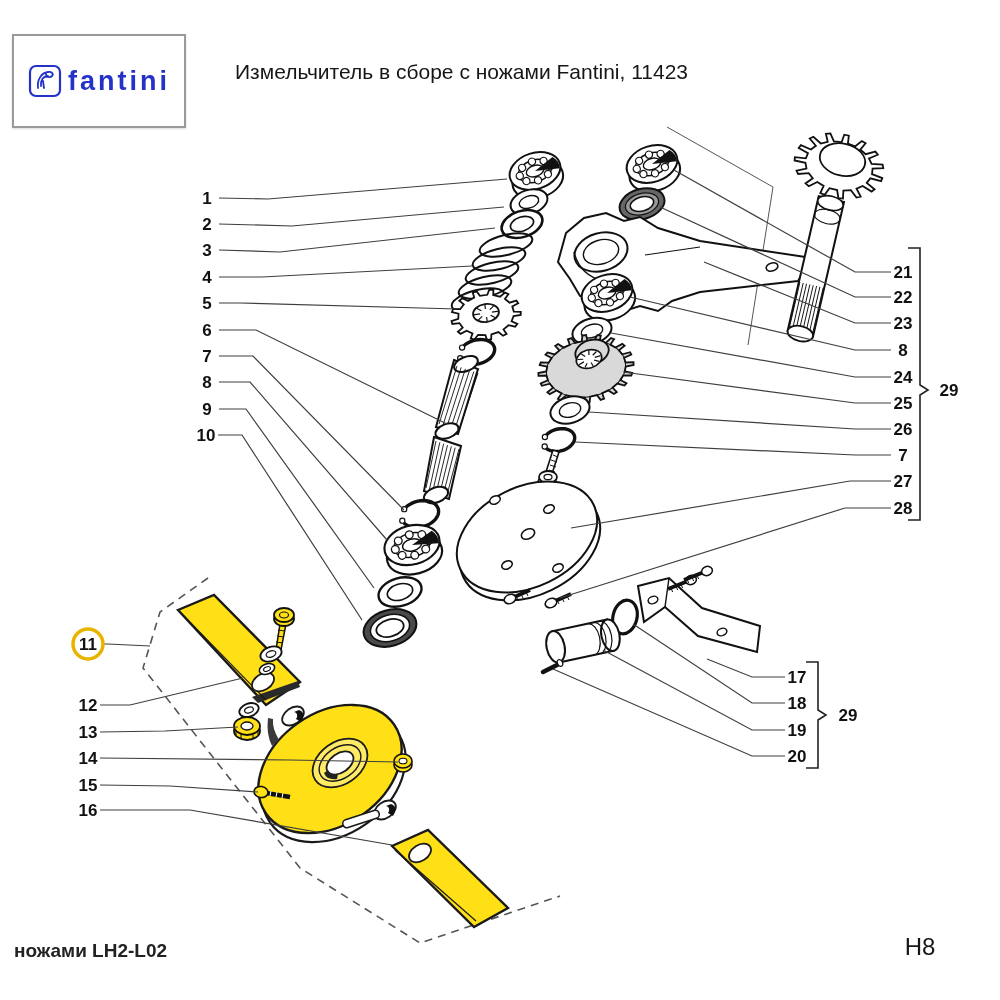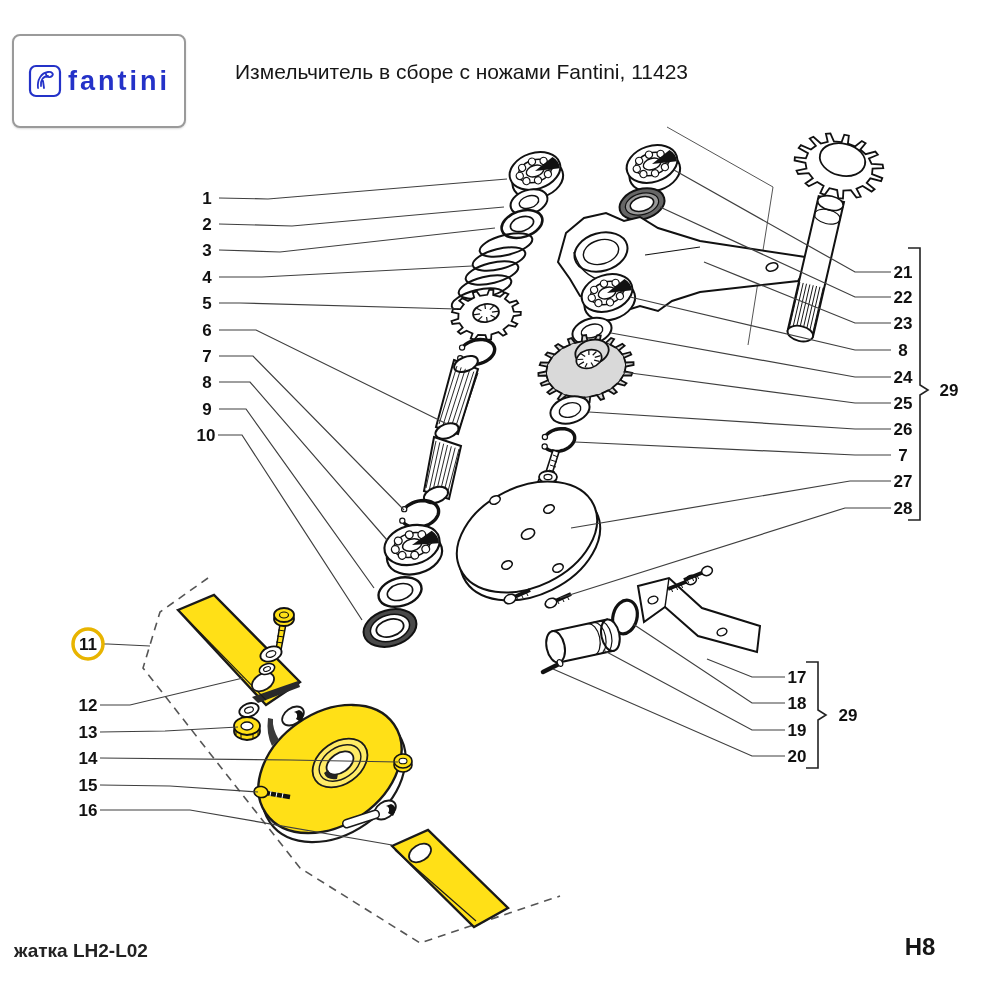--- a/index.html
+++ b/index.html
@@ -1,25 +1,25 @@
 <!DOCTYPE html>
 <html><head>
 <meta charset="utf-8">
 <style>
   html,body{margin:0;padding:0;background:#fff;}
   .page{position:relative;width:1000px;height:1000px;background:#fff;overflow:hidden;
         font-family:"Liberation Sans","DejaVu Sans",sans-serif;}
   .logo-box{position:absolute;left:12px;top:34px;width:170px;height:90px;background:#fff;
-            border:2px solid #9a9a9a;border-radius:8px;box-shadow:0 1px 2px rgba(0,0,0,.15);
+            border:2px solid #9a9a9a;border-radius:0;box-shadow:0 1px 2px rgba(0,0,0,.15);
             display:flex;align-items:center;justify-content:center;gap:6px;}
   .logo-text{font-weight:bold;font-size:27px;letter-spacing:3px;color:#2432c8;}
   .title{position:absolute;left:235px;top:60px;width:640px;font-size:21px;font-weight:normal;color:#161616;}
   .footer-left{position:absolute;left:14px;top:940px;font-size:19px;font-weight:bold;color:#222;}
   .footer-right{position:absolute;left:880px;top:933px;width:80px;text-align:center;
-                font-size:24px;font-weight:bold;color:#161616;}
+                font-size:24px;font-weight:normal;color:#161616;}
   svg text.callout{font-family:"Liberation Sans","DejaVu Sans",sans-serif;font-weight:bold;
                    font-size:17px;fill:#111;}
   svg text.bracket-label{font-family:"Liberation Sans","DejaVu Sans",sans-serif;font-weight:bold;
                    font-size:17px;fill:#111;}
 </style>
 </head>
 <body>
 
 <div class="page">
 
@@ -400,15 +400,15 @@
         <text x="88" y="791" text-anchor="middle" class="callout">15</text>
         <polyline points="100,810 190,810 392,845" fill="none" stroke="#3f3f3f" stroke-width="1.2"></polyline>
         <text x="88" y="816" text-anchor="middle" class="callout">16</text>
         <path d="M908,248 L920,248 L920,385 L928,390 L920,395 L920,520 L908,520" fill="none" stroke="#222" stroke-width="1.6"></path>
         <text x="949" y="396" text-anchor="middle" class="bracket-label">29</text>
         <path d="M806,662 L818,662 L818,710 L826,715 L818,720 L818,768 L806,768" fill="none" stroke="#222" stroke-width="1.6"></path>
         <text x="848" y="721" text-anchor="middle" class="bracket-label">29</text>
       </g>
   </svg>
 
-  <div class="footer-left">жатка LH2-L02</div>
+  <div class="footer-left">ножами LH2-L02</div>
   <div class="footer-right">H8</div>
 </div>
 
 </body></html>

